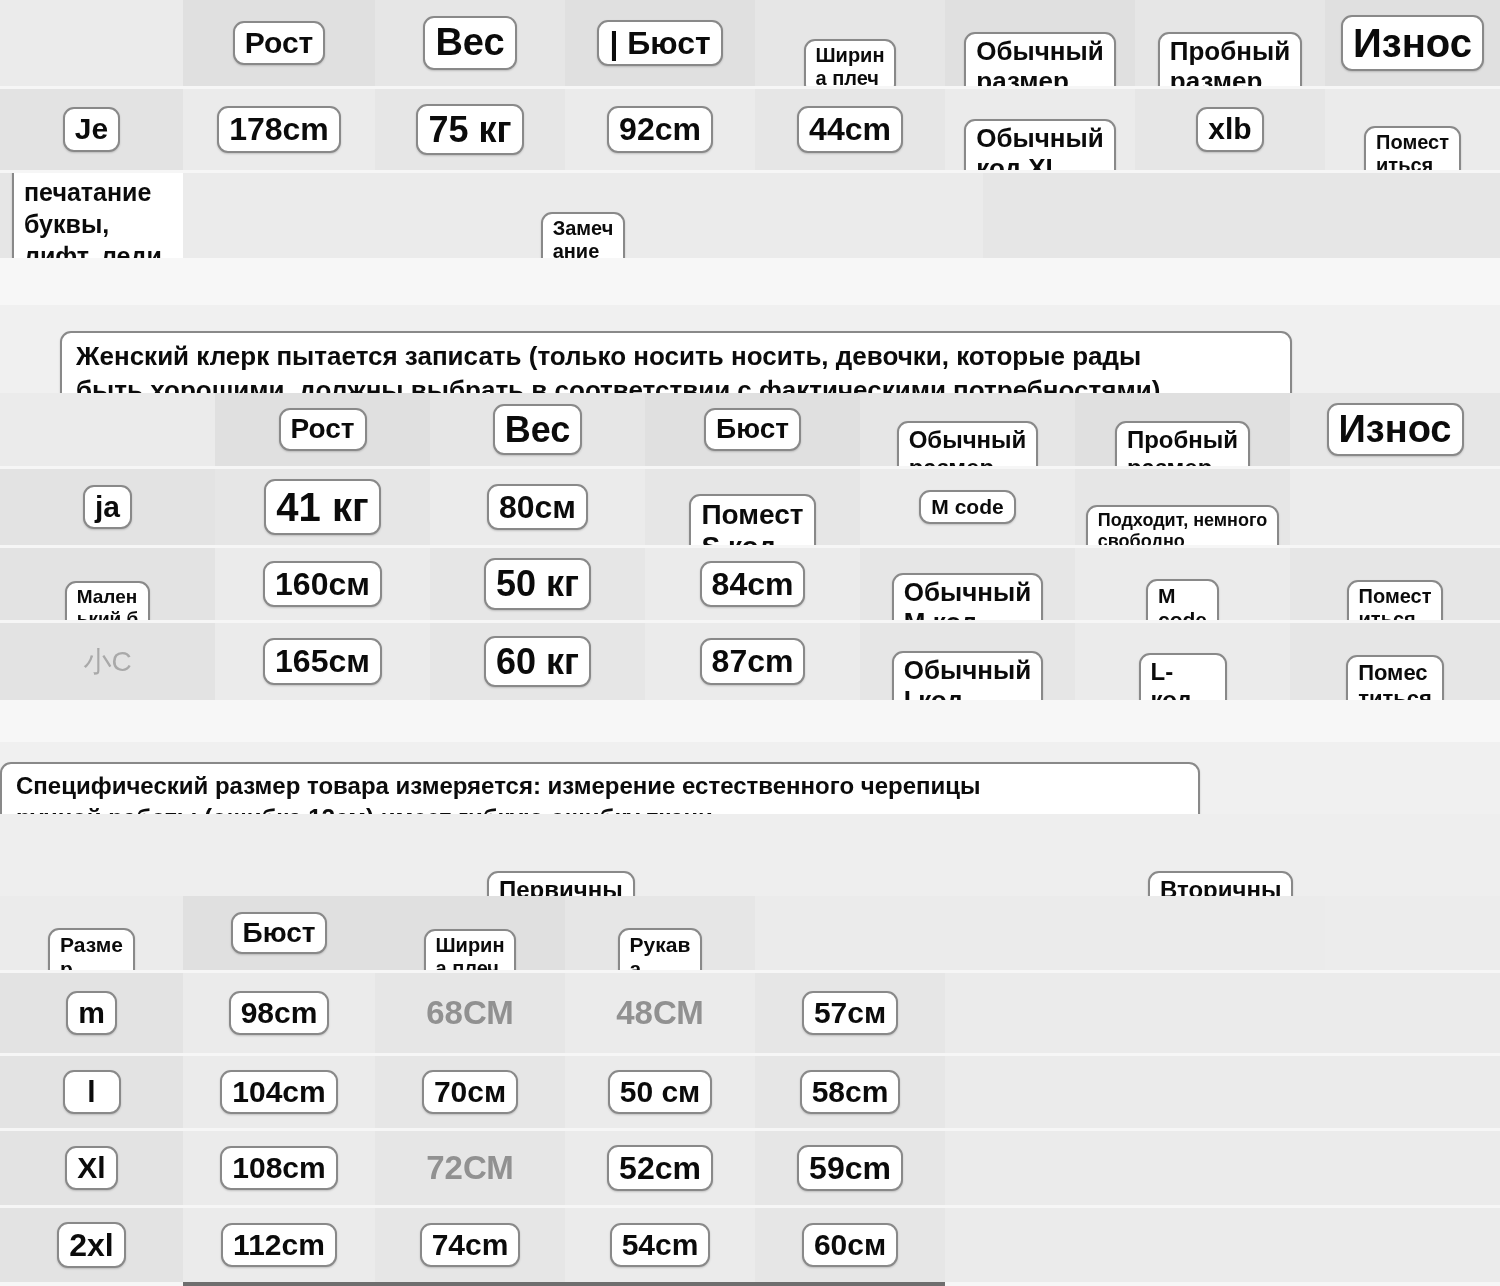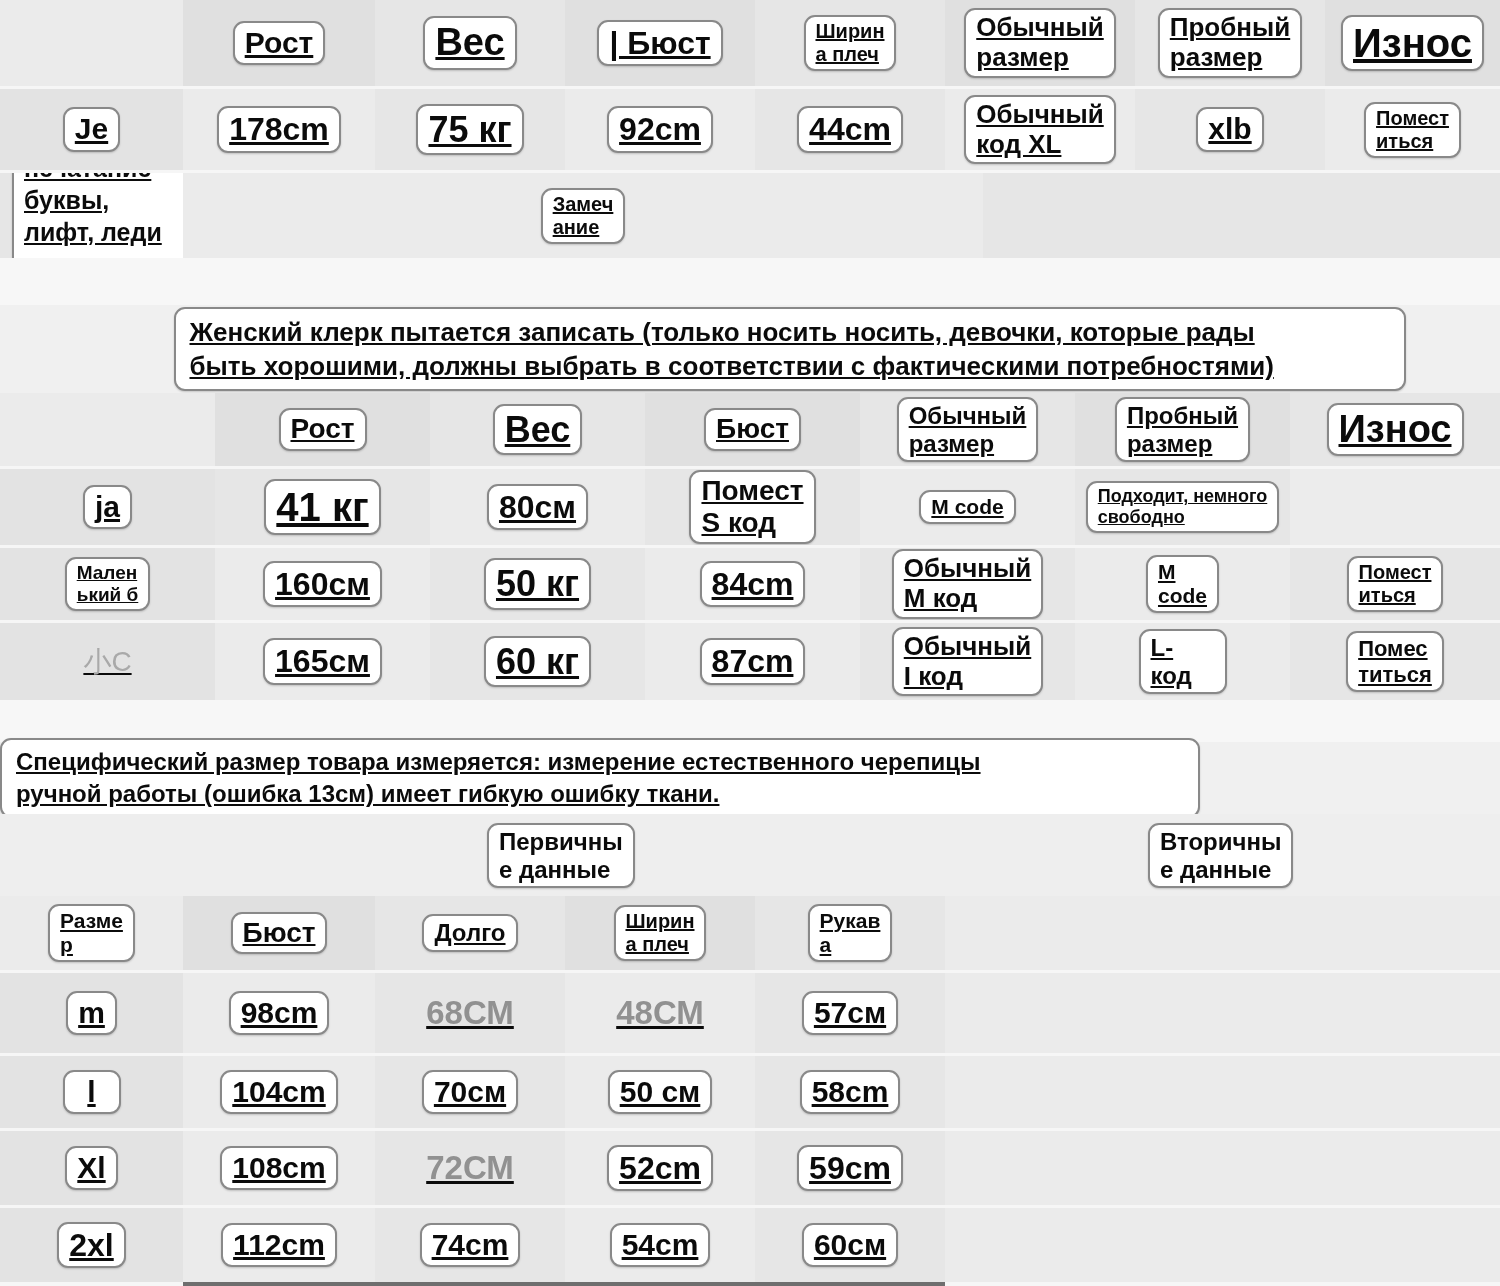--- a/index.html
+++ b/index.html
@@ -1,33 +1,33 @@
 <!DOCTYPE html>
 <html><head>
 <meta charset="utf-8">
 <style>
   * { box-sizing: border-box; margin: 0; padding: 0; }
   html, body { width: 1500px; background: #ececec; }
   body { font-family: "Liberation Sans", "DejaVu Sans", sans-serif; color: #0b0b0b; }
   .page { position: relative; width: 1500px; height: 1286px; overflow: hidden; background: #ececec; }
 
-  .row { display: grid; position: relative; width: 1500px; text-decoration: underline; }
+  .row { display: grid; position: relative; width: 1500px; }
   .grid1 { grid-template-columns: 183px 192px 190px 190px 190px 190px 190px 175px; }
   .grid2 { grid-template-columns: 215px 215px 215px 215px 215px 215px 210px; }
   .gridnote { grid-template-columns: 183px 800px 517px; }
   .cell { display: flex; align-items: center; justify-content: center; overflow: hidden; }
   .lt { background: #ebebeb; } .md { background: #e6e6e6; }
   .dk { background: #e0e0e0; } .lbl { background: #e3e3e3; }
   .sep { height: 3px; background: #f6f6f6; }
   .band { width: 1500px; background: #f7f7f7; }
 
   .pill { background: #ffffff; border: 2px solid #898989; border-radius: 11px;
           padding: 3px 10px; font-weight: bold; text-align: center; line-height: 1.15;
           white-space: pre-line; box-shadow: 0 1px 2px rgba(0,0,0,0.18); }
-  .left { text-align: left; }
+  .left { text-align: left; margin-top: 48px; }
   .ghost { color: #919191; font-weight: bold; white-space: pre-line; }
   .ghostlabel { color: #a9a9a9; font-weight: normal; }
   .intro { line-height: 1.32; padding: 6px 14px; }
 
   .f40{font-size:40px} .f38{font-size:38px} .f36{font-size:36px} .f34{font-size:30px}
   .f32{font-size:32px} .f30{font-size:30px} .f29{font-size:33px} .f28{font-size:28px}
   .f26{font-size:26px} .f25{font-size:25px} .f24{font-size:24px} .f22{font-size:22px}
   .f21{font-size:21px} .f20{font-size:20px} .f19{font-size:19px} .f18{font-size:18px}
 
   .abs { position: absolute; }
@@ -105,21 +105,21 @@
           <span class="pill f20 left">Замеч
 ание</span>
         </div>
       <div class="cell md"></div>
     </div>
   </section>
 
   <div class="band" style="height:47px"></div>
 
   <section>
-    <div class="row" style="height:88px; background:#f0f0f0; display:flex; align-items:center; padding-left:79px;justify-content:center;">
+    <div class="row" style="height:88px; background:#f0f0f0; display:flex; align-items:center; padding-left:60px;">
       <span class="pill f26 left intro" style="width:1232px;">Женский клерк пытается записать (только носить носить, девочки, которые рады
 быть хорошими, должны выбрать в соответствии с фактическими потребностями)</span>
     </div>
     <div class="row grid2" style="height:73px">
       <div class="cell lt"></div>
       <div class="cell dk">
           <span class="pill f28">Рост</span>
         </div>
       <div class="cell md">
           <span class="pill f36">Вес</span>
@@ -233,23 +233,20 @@
 е данные</span>
     </div>
     <div class="row grid1" style="height:74px">
       <div class="cell lt">
           <span class="pill f21 left">Разме
 р</span>
         </div>
       <div class="cell dk">
           <span class="pill f28">Бюст</span>
         </div>
-      <div class="cell md">
-          <span class="pill f24">Долго</span>
-        </div>
       <div class="cell dk">
           <span class="pill f20 left">Ширин
 а плеч</span>
         </div>
       <div class="cell md">
           <span class="pill f21 left">Рукав
 а</span>
         </div>
       <div class="cell lt"></div>
       <div class="cell lt"></div>

